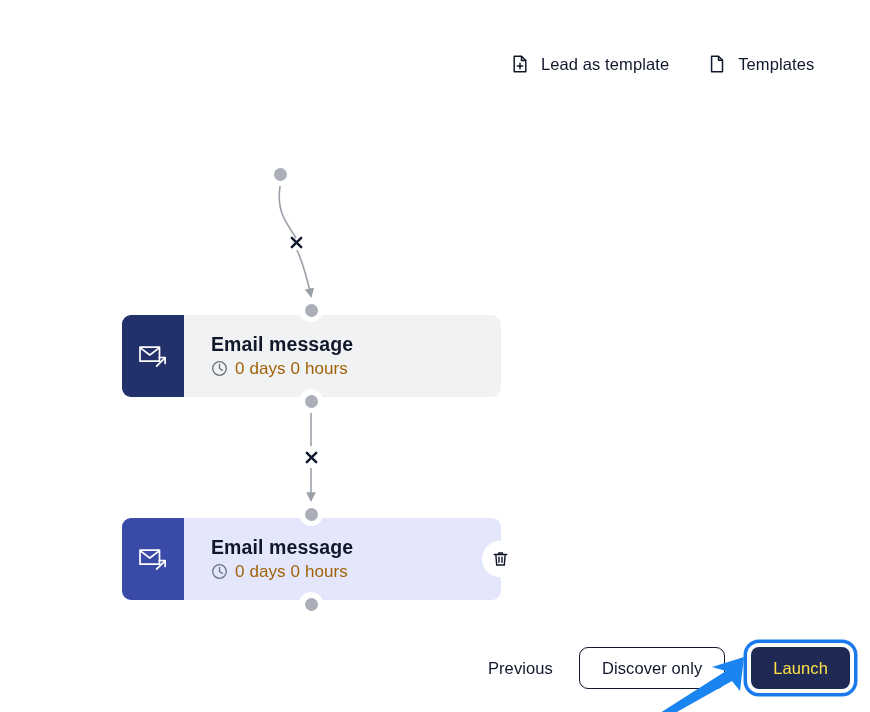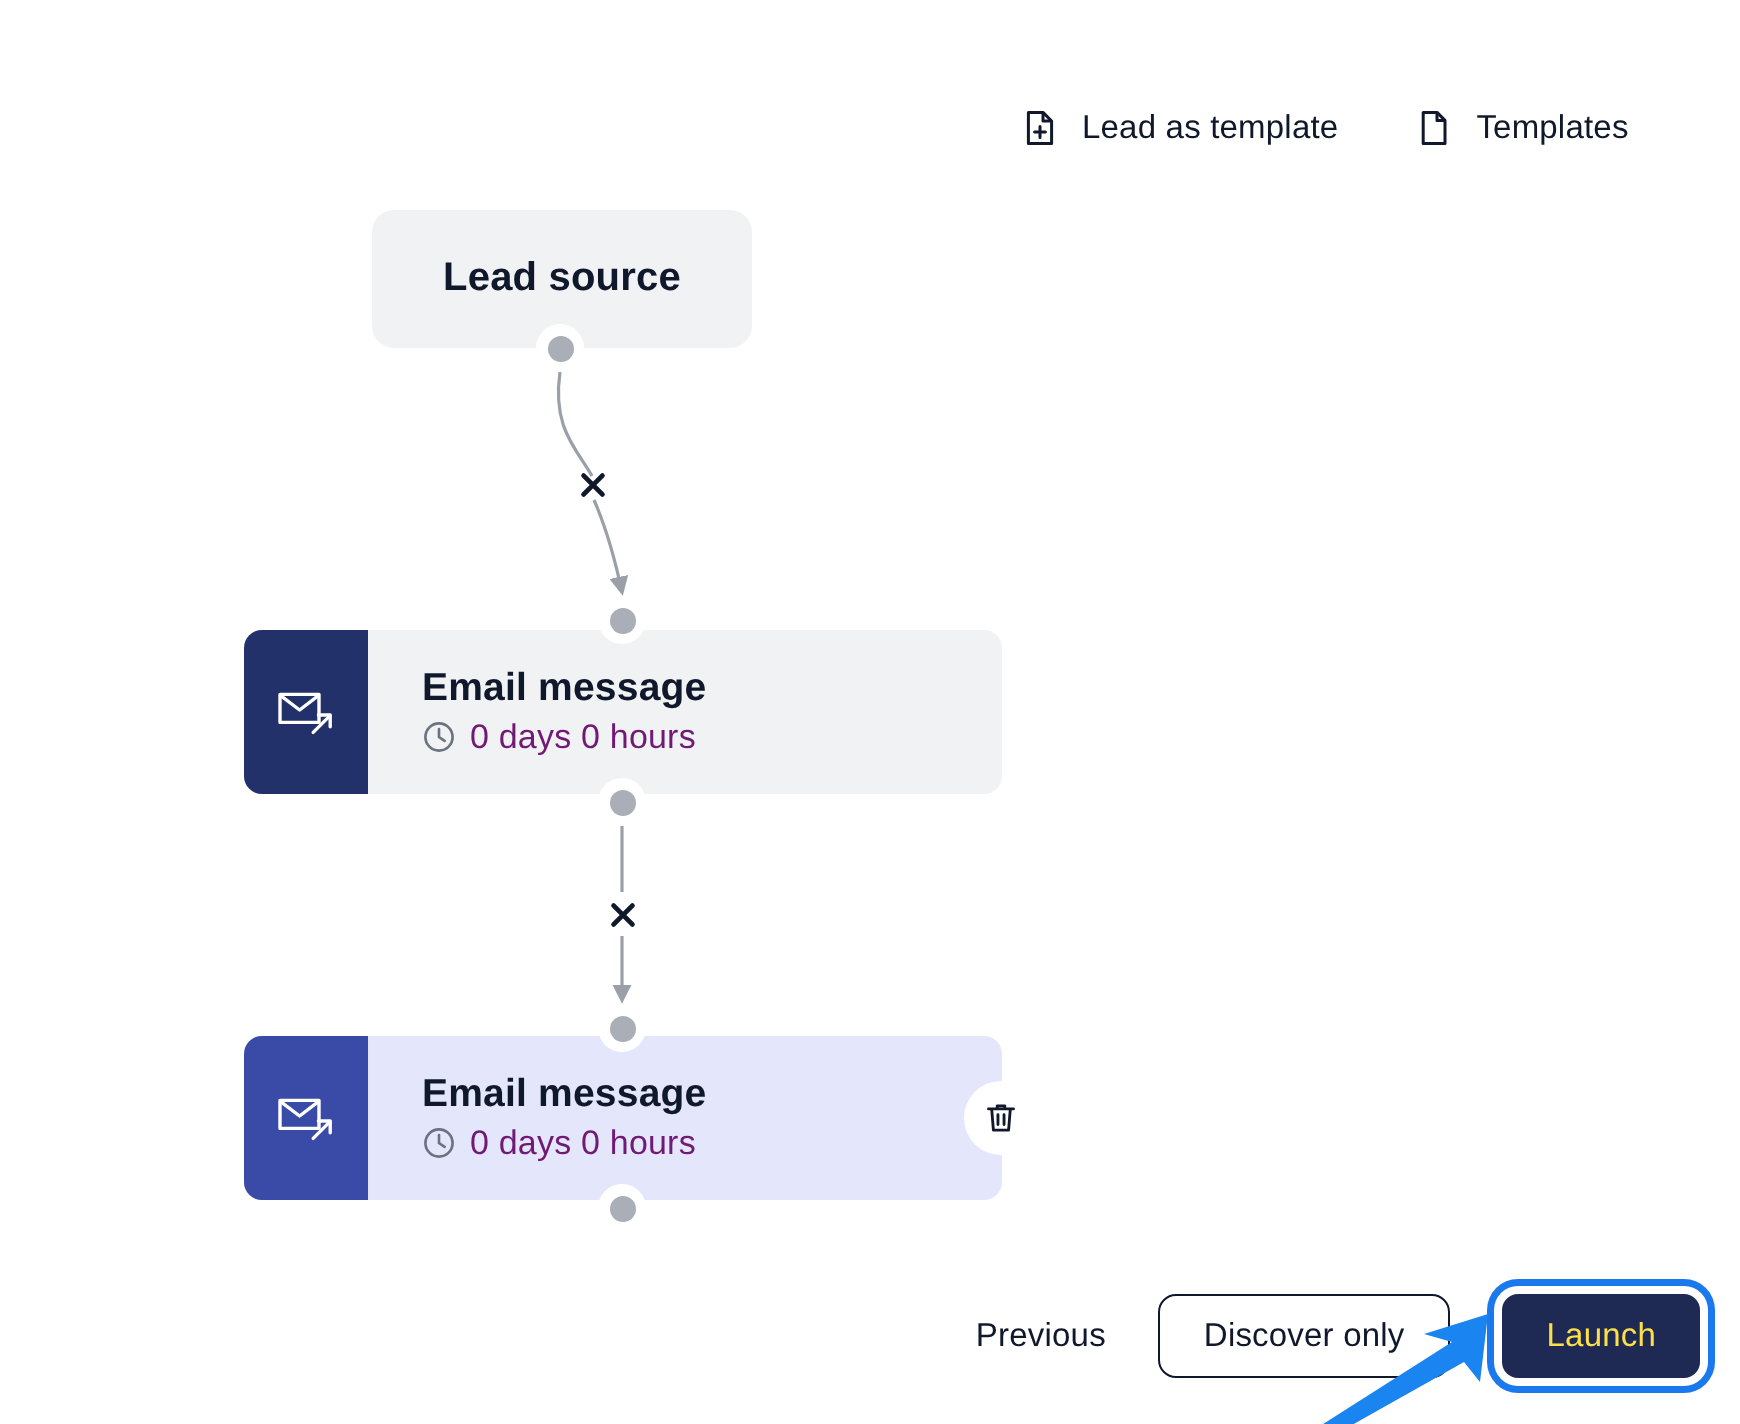--- a/index.html
+++ b/index.html
@@ -124,21 +124,21 @@
     font-weight: bold;
     color: #10182b;
     letter-spacing: .1px;
     line-height: 1.15;
   }
   .node-meta {
     display: flex;
     align-items: center;
     gap: 7px;
     font-size: 17px;
-    color: #701a75;
+    color: #a16207;
     letter-spacing: .1px;
   }
   .node-meta svg { display: block; flex: none; }
 
   
   .node-delete {
     position: absolute;
     right: -18px;
     top: 50%;
     transform: translateY(-50%);
@@ -297,23 +297,20 @@
       </marker>
     </defs>
 
     <path d="M280 186 C 276 214, 288 224, 296 238" stroke="#9aa0a8" stroke-width="1.6" fill="none"></path>
     <path d="M297 250 C 304 266, 308 282, 311 296" stroke="#9aa0a8" stroke-width="1.6" fill="none" marker-end="url(#arrow)"></path>
 
     <path d="M311 412 L 311 446" stroke="#9aa0a8" stroke-width="1.6" fill="none"></path>
     <path d="M311 468 L 311 500" stroke="#9aa0a8" stroke-width="1.6" fill="none" marker-end="url(#arrow)"></path>
   </svg>
 
-  <div class="node node-trigger">
-    <span class="trigger-title">Lead source</span>
-  </div>
   <div class="port" style="left:280px; top:174px;"></div>
 
   <button class="edge-remove" style="left:296px; top:242px;">
     <svg viewBox="0 0 16 16" width="15" height="15">
       <path d="M3 3 L13 13 M13 3 L3 13" stroke="#10182b" stroke-width="2.6" stroke-linecap="round"></path>
     </svg>
   </button>
 
   <div class="node node-action is-default">
     <div class="node-icon">

